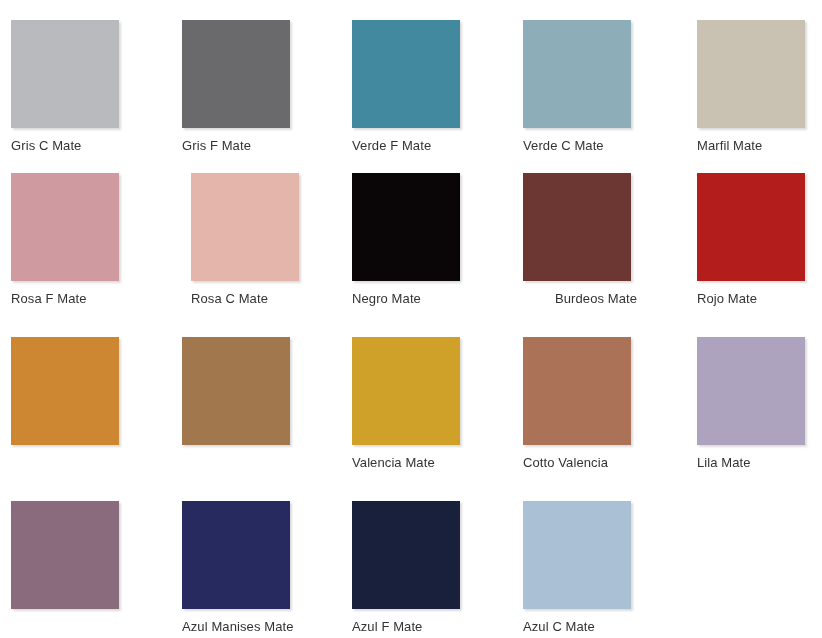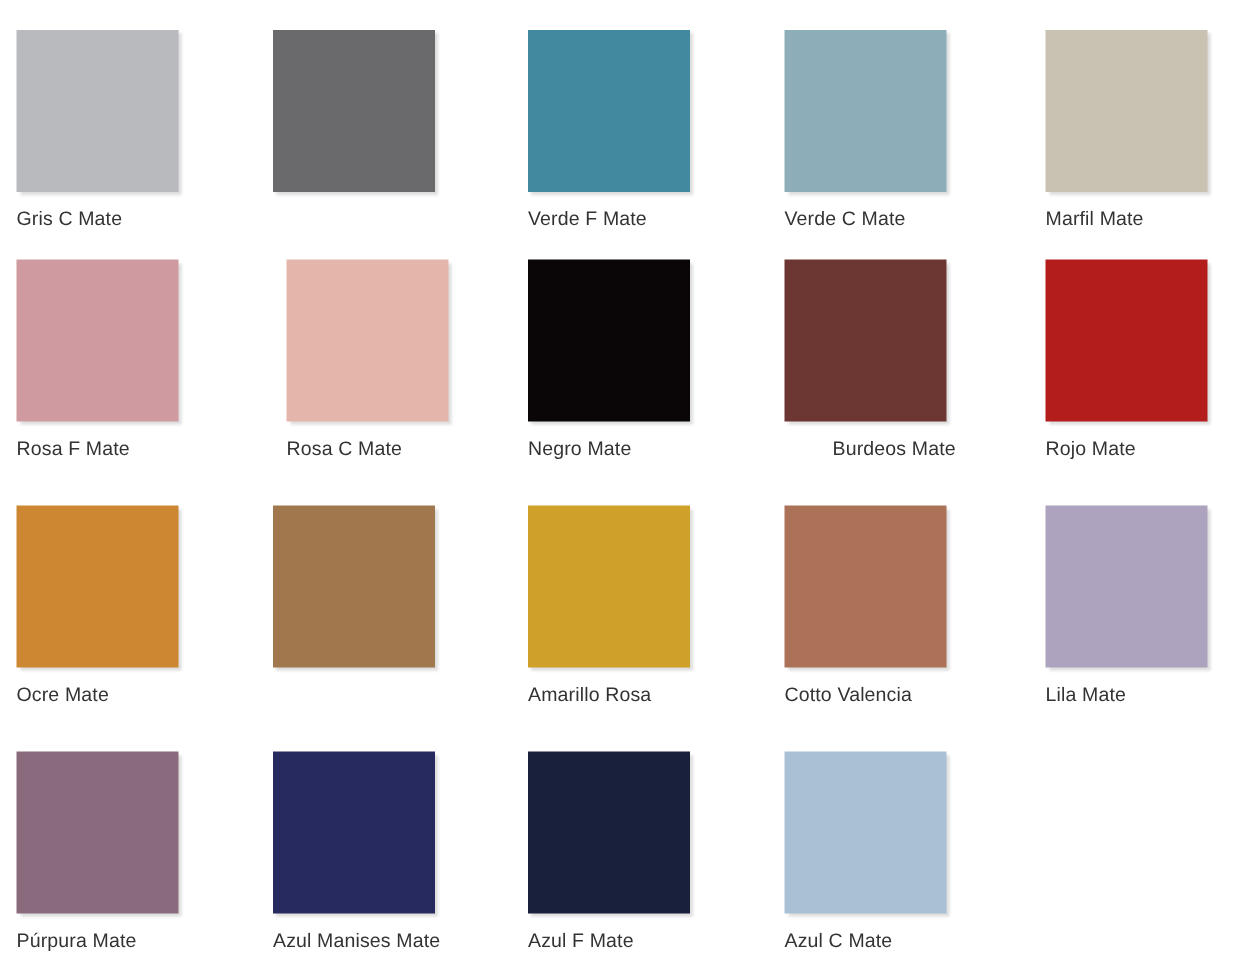--- a/index.html
+++ b/index.html
@@ -57,20 +57,21 @@
 <body>
 
 <div id="swatch-grid" style="background: rgb(255, 255, 255);">
     <div class="swatch-row" style="top: 20px;">
       <div class="swatch-cell" style="left: 11px;">
         <div class="swatch-chip" style="background: rgb(185, 186, 190);"></div>
         <span class="swatch-label" style="color: rgb(51, 51, 51);">Gris C Mate</span>
       </div>
       <div class="swatch-cell" style="left: 182px;">
         <div class="swatch-chip" style="background: rgb(106, 105, 108);"></div>
+        <span class="swatch-label" style="color: rgb(51, 51, 51);">Gris F Mate</span>
       </div>
       <div class="swatch-cell" style="left: 352px;">
         <div class="swatch-chip" style="background: rgb(66, 137, 160);"></div>
         <span class="swatch-label" style="color: rgb(51, 51, 51);">Verde F Mate</span>
       </div>
       <div class="swatch-cell" style="left: 523px;">
         <div class="swatch-chip" style="background: rgb(141, 173, 184);"></div>
         <span class="swatch-label" style="color: rgb(51, 51, 51);">Verde C Mate</span>
       </div>
       <div class="swatch-cell" style="left: 697px;">
@@ -96,42 +97,40 @@
         <span class="swatch-label" style="color: rgb(51, 51, 51); margin-left: 32px;">Burdeos Mate</span>
       </div>
       <div class="swatch-cell" style="left: 697px;">
         <div class="swatch-chip" style="background: rgb(179, 30, 28);"></div>
         <span class="swatch-label" style="color: rgb(51, 51, 51);">Rojo Mate</span>
       </div>
     </div>
     <div class="swatch-row" style="top: 337px;">
       <div class="swatch-cell" style="left: 11px;">
         <div class="swatch-chip" style="background: rgb(205, 135, 51);"></div>
-        <span class="swatch-label" style="color: rgb(51, 51, 51);">Ocre Mate</span>
       </div>
       <div class="swatch-cell" style="left: 182px;">
         <div class="swatch-chip" style="background: rgb(161, 120, 78);"></div>
       </div>
       <div class="swatch-cell" style="left: 352px;">
         <div class="swatch-chip" style="background: rgb(208, 161, 41);"></div>
-        <span class="swatch-label" style="color: rgb(51, 51, 51);">Amarillo Rosa</span>
+        <span class="swatch-label" style="color: rgb(51, 51, 51);">Valencia Mate</span>
       </div>
       <div class="swatch-cell" style="left: 523px;">
         <div class="swatch-chip" style="background: rgb(171, 114, 88);"></div>
         <span class="swatch-label" style="color: rgb(51, 51, 51);">Cotto Valencia</span>
       </div>
       <div class="swatch-cell" style="left: 697px;">
         <div class="swatch-chip" style="background: rgb(173, 163, 191);"></div>
         <span class="swatch-label" style="color: rgb(51, 51, 51);">Lila Mate</span>
       </div>
     </div>
     <div class="swatch-row" style="top: 501px;">
       <div class="swatch-cell" style="left: 11px;">
         <div class="swatch-chip" style="background: rgb(138, 107, 126);"></div>
-        <span class="swatch-label" style="color: rgb(51, 51, 51);">Púrpura Mate</span>
       </div>
       <div class="swatch-cell" style="left: 182px;">
         <div class="swatch-chip" style="background: rgb(38, 42, 94);"></div>
         <span class="swatch-label" style="color: rgb(51, 51, 51);">Azul Manises Mate</span>
       </div>
       <div class="swatch-cell" style="left: 352px;">
         <div class="swatch-chip" style="background: rgb(24, 32, 60);"></div>
         <span class="swatch-label" style="color: rgb(51, 51, 51);">Azul F Mate</span>
       </div>
       <div class="swatch-cell" style="left: 523px;">

